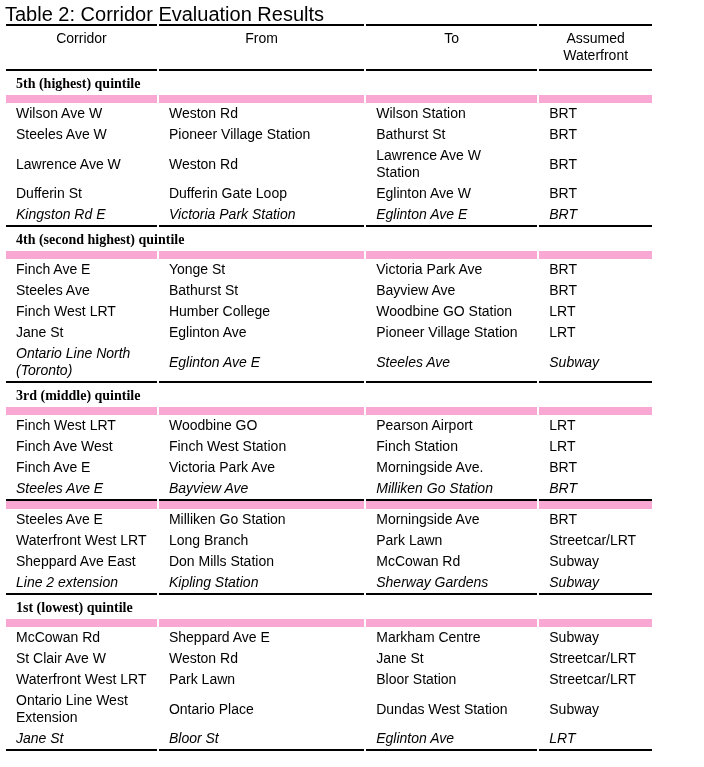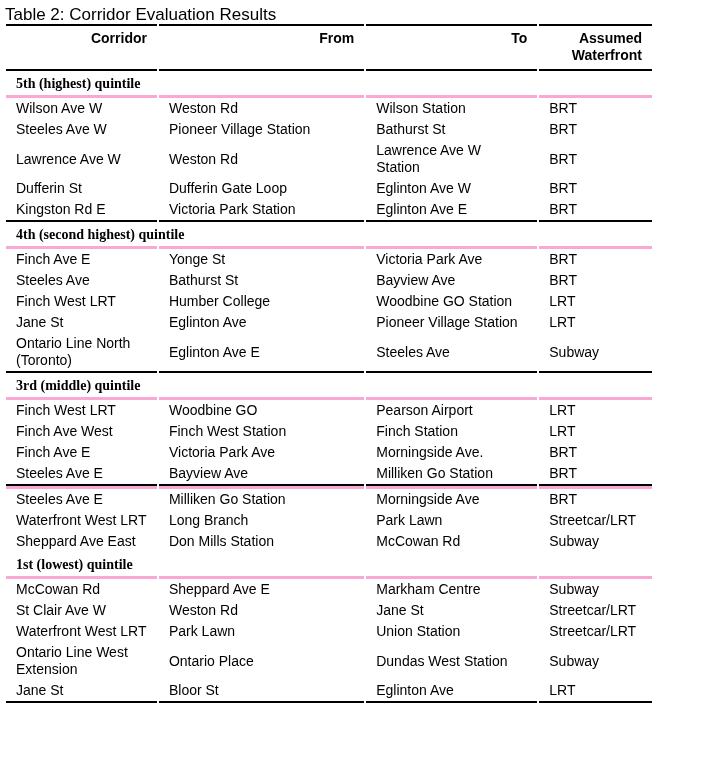--- a/index.html
+++ b/index.html
@@ -12,59 +12,59 @@
     font-family: "Liberation Sans", sans-serif;
     color: #000000;
     -webkit-font-smoothing: antialiased;
   }
   .page {
     box-sizing: border-box;
     width: 704px;
     padding: 5px 50px 0 4px;
   }
   .doc-title {
-    font-size: 17px;
+    font-size: 20px;
     line-height: 19px;
     margin: 0 0 0 1px;
     font-weight: normal;
   }
   table.corridor-table {
     border-collapse: separate;
     border-spacing: 2px 0;
     table-layout: fixed;
     width: 650px;
     font-size: 14px;
   }
   col.c1 { width: 150px; }
   col.c2 { width: 204px; }
   col.c3 { width: 170px; }
   col.c4 { width: 112px; }
 
   th {
-    text-align: right;
+    text-align: center;
     vertical-align: top;
-    font-weight: bold;
+    font-weight: normal;
     padding: 4px 10px 3px 10px;
     line-height: 17px;
     border-top: 2px solid #000000;
     border-bottom: 2px solid #000000;
     height: 36px;
   }
   td {
     vertical-align: middle;
     padding: 2px 10px;
     line-height: 17px;
   }
   tr.quintile td {
     font-weight: bold;
     padding: 4px 10px 3px 10px;
     font-family: Liberation Serif, serif;
   }
-  tr.section-start td { border-top: 3px solid #f9a8d4; }
-  tr.section-end td   { border-bottom: 2px solid #000000; }
+  tr.section-start td { border-top: 8px solid #f9a8d4; }
+  tr.section-end td   { border-bottom: 2px solid #000000; font-style: italic; }
 </style>
 </head>
 <body>
 
 <div class="page">
   <p class="doc-title">Table 2: Corridor Evaluation Results</p>
 
   <table class="corridor-table">
     <colgroup>
       <col class="c1">
@@ -185,39 +185,45 @@
           <td>Long Branch</td>
           <td>Park Lawn</td>
           <td>Streetcar/LRT</td>
         </tr>
         <tr class="data">
           <td>Sheppard Ave East</td>
           <td>Don Mills Station</td>
           <td>McCowan Rd</td>
           <td>Subway</td>
         </tr>
+        <tr class="data section-end">
+          <td>Line 2 extension</td>
+          <td>Kipling Station</td>
+          <td>Sherway Gardens</td>
+          <td>Subway</td>
+        </tr>
         <tr class="quintile">
           <td colspan="4">1st (lowest) quintile</td>
         </tr>
         <tr class="data section-start">
           <td>McCowan Rd</td>
           <td>Sheppard Ave E</td>
           <td>Markham Centre</td>
           <td>Subway</td>
         </tr>
         <tr class="data">
           <td>St Clair Ave W</td>
           <td>Weston Rd</td>
           <td>Jane St</td>
           <td>Streetcar/LRT</td>
         </tr>
         <tr class="data">
           <td>Waterfront West LRT</td>
           <td>Park Lawn</td>
-          <td>Union Station</td>
+          <td>Bloor Station</td>
           <td>Streetcar/LRT</td>
         </tr>
         <tr class="data">
           <td>Ontario Line West Extension</td>
           <td>Ontario Place</td>
           <td>Dundas West Station</td>
           <td>Subway</td>
         </tr>
         <tr class="data section-end">
           <td>Jane St</td>

